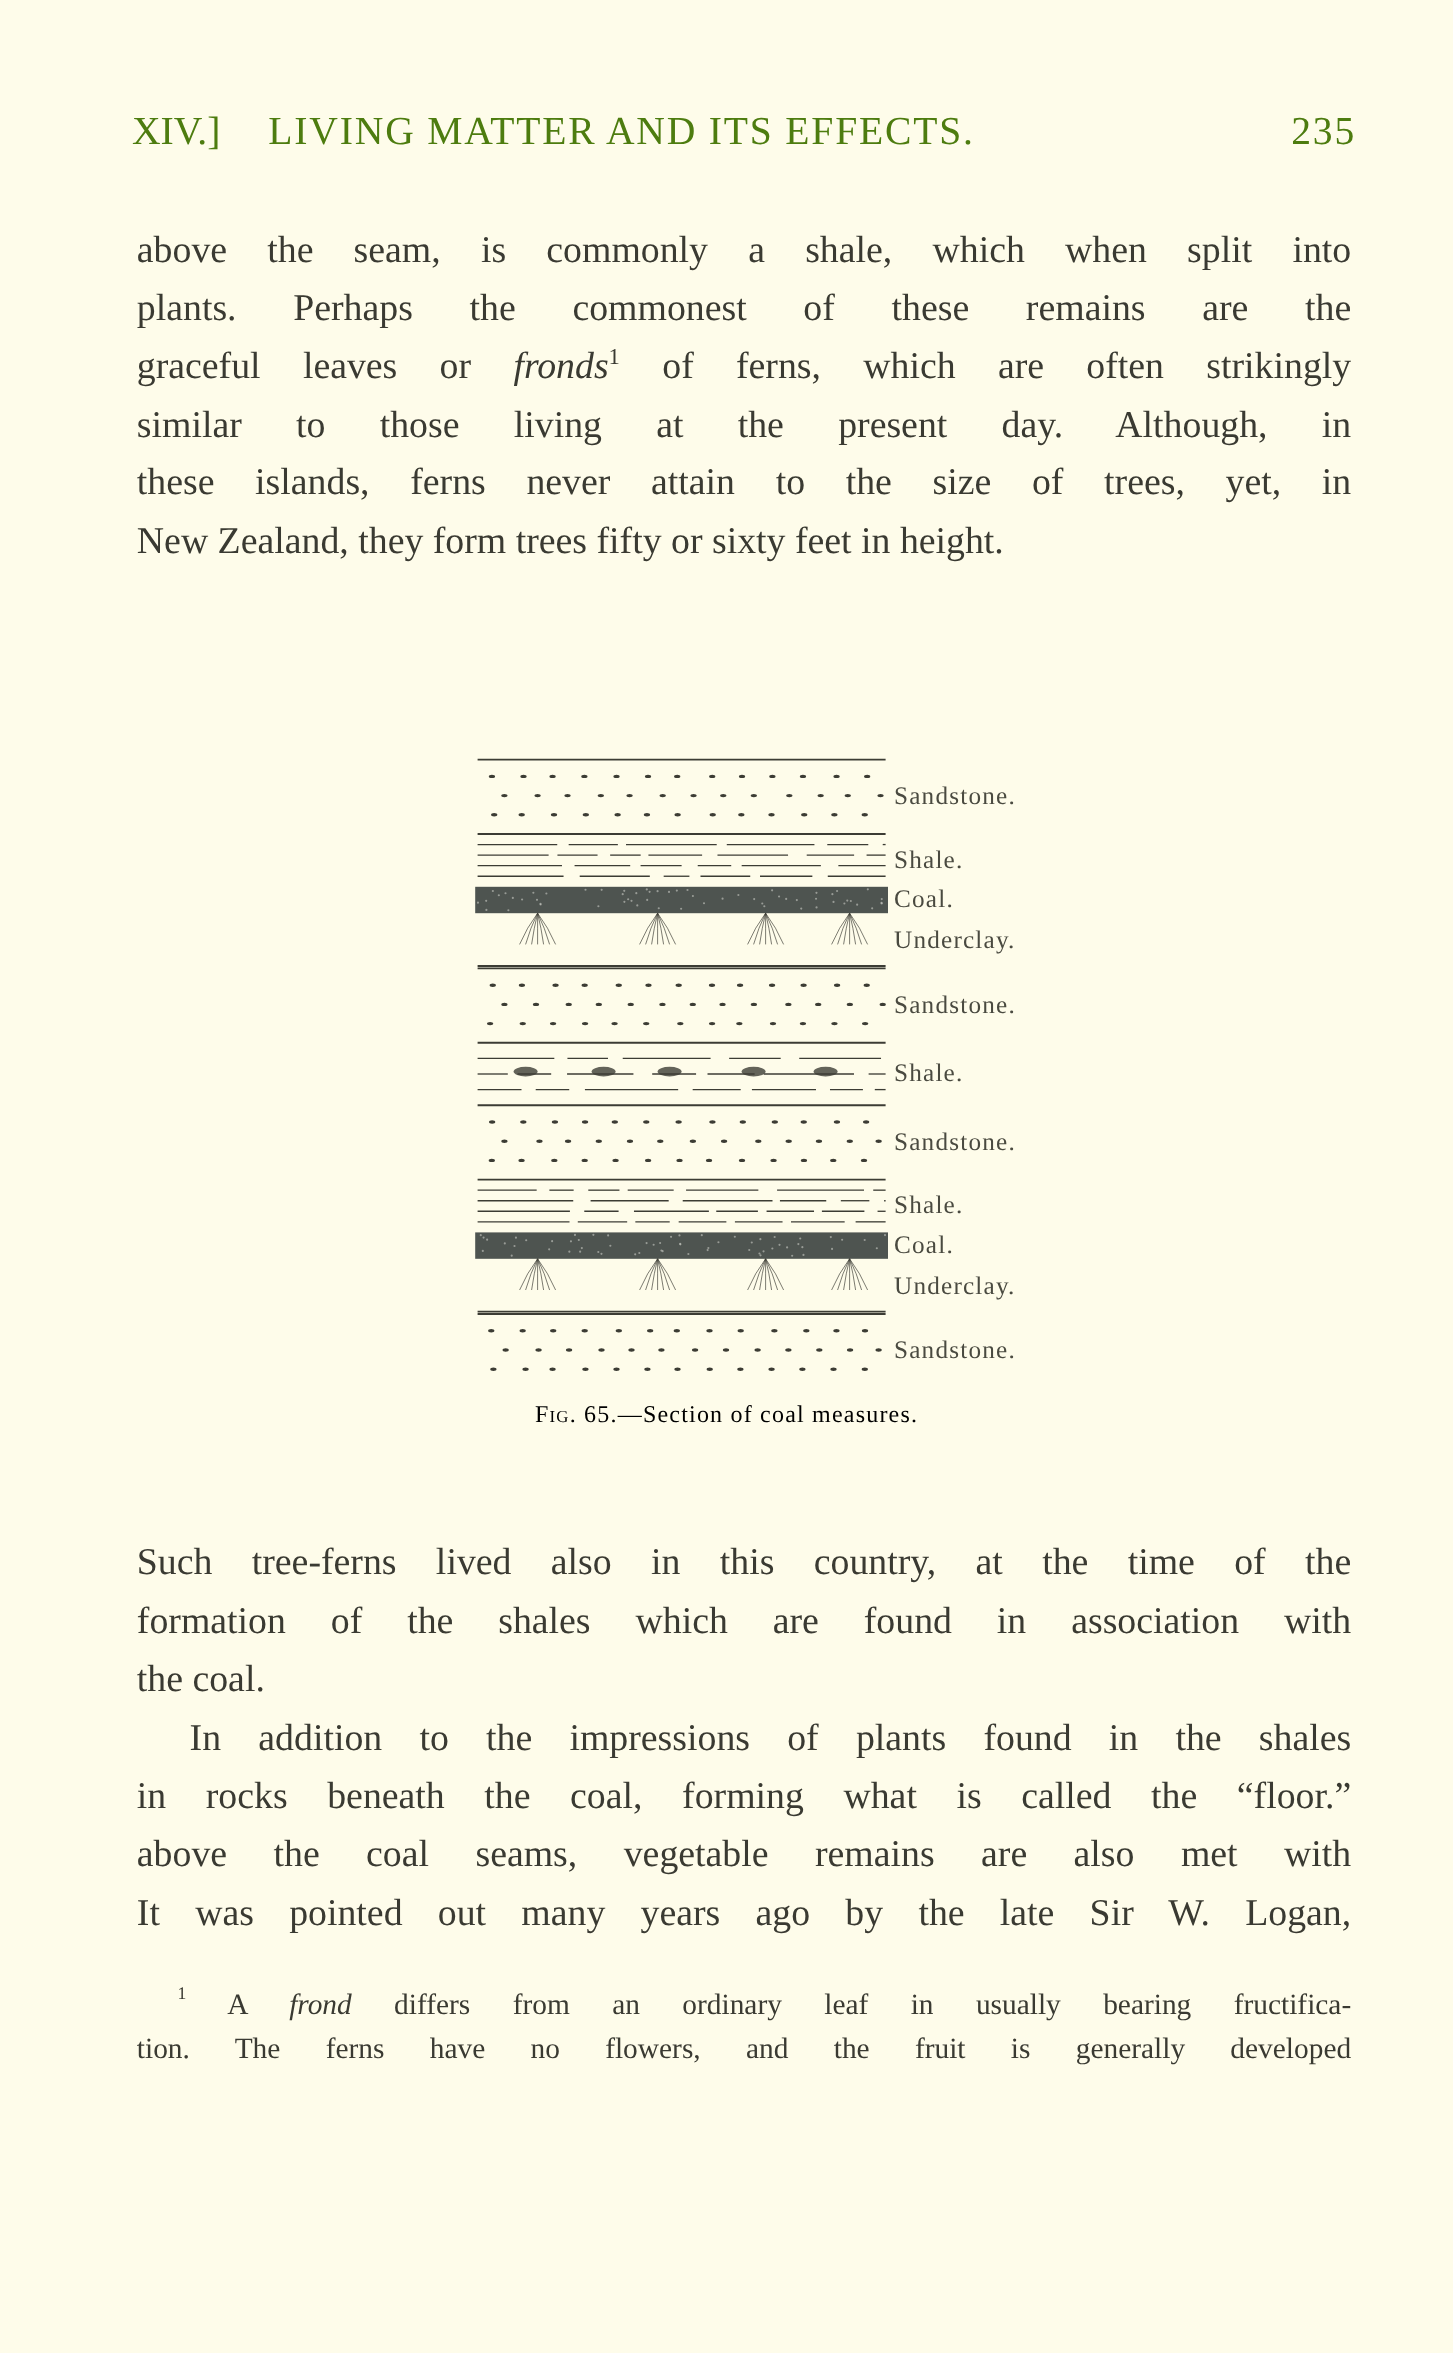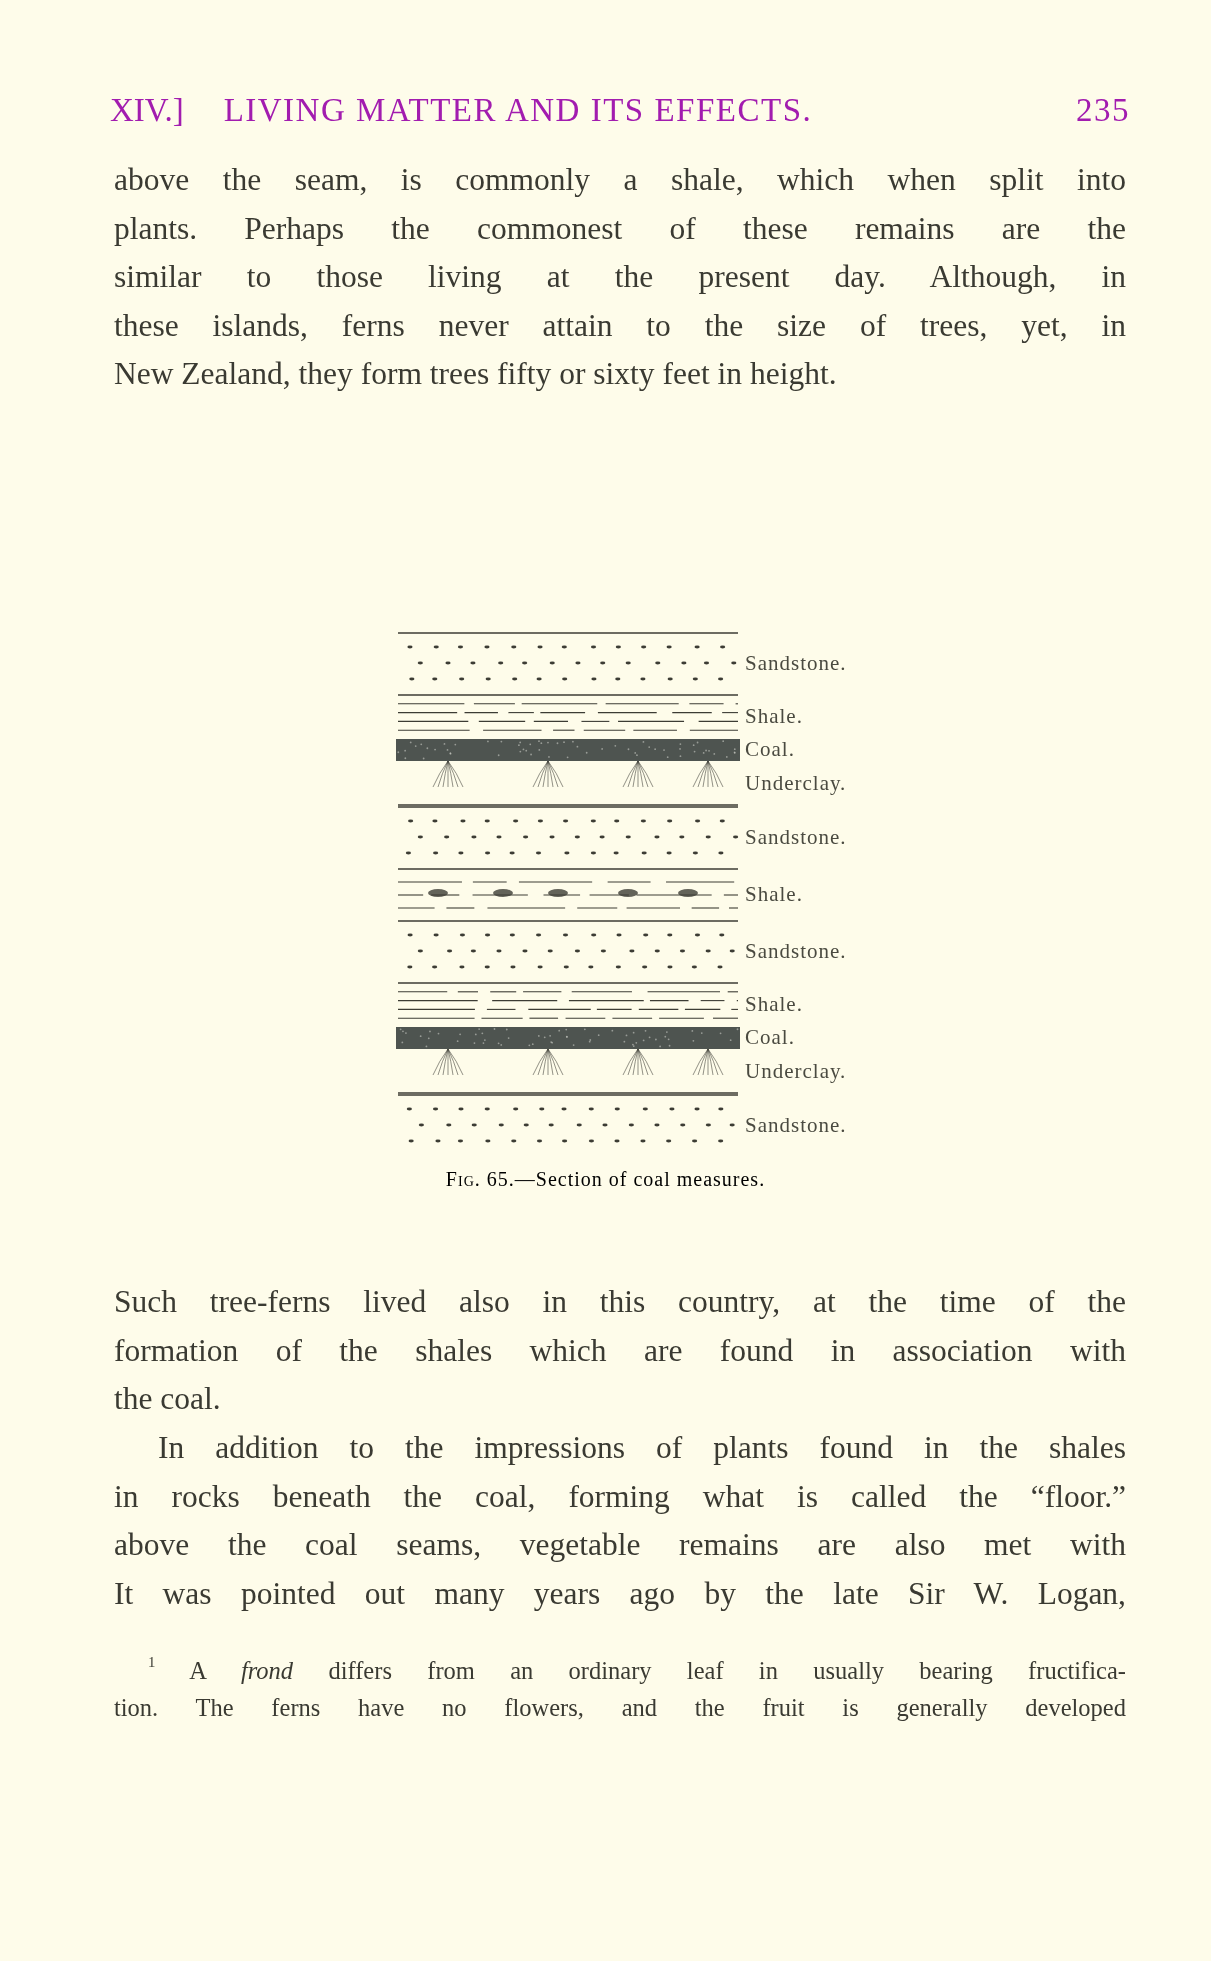--- a/index.html
+++ b/index.html
@@ -7,32 +7,32 @@
     width: 1211px; height: 1961px;
     background: #fefcea;
     color: #3a3a32;
     font-family: "Liberation Serif", "DejaVu Serif", serif;
     position: relative;
     overflow: hidden;
   }
   .running-head {
     position: absolute; top: 92px; left: 110px; width: 1020px;
     display: flex; justify-content: space-between; align-items: baseline;
-    font-size: 33px; letter-spacing: 1.5px; color: #a21caf;
+    font-size: 33px; letter-spacing: 1.5px; color: #4d7c0f;
   }
   .running-head .chap { letter-spacing: 0; margin-right: 40px; }
   .running-head .title { flex: 1; }
   .para {
     position: absolute; left: 114px; width: 1012px;
     font-size: 31.5px; line-height: 48.5px; text-align: justify;
     text-align-last: justify;
   }
   .para span.line { display: block; text-align: justify; text-align-last: justify; }
   .para span.line.end { text-align-last: left; }
-  .p1 { top: 156px; }
+  .p1 { top: 184px; }
   .p2 { top: 1278px; }
   .p3 { top: 1424px; }
   .p3 span.line.first { text-indent: 0; padding-left: 44px; }
   sup { font-size: 60%; vertical-align: 12px; line-height: 0; }
   i { font-style: italic; }
 
   .figure {
     position: absolute; left: 390px; top: 625px; width: 510px; height: 520px; text-align: center;
   }
   .figure svg { position: absolute; left: 0; top: 0; }
@@ -60,20 +60,21 @@
 
 <div class="running-head">
   <span class="chap">XIV.]</span>
   <span class="title">LIVING MATTER AND ITS EFFECTS.</span>
   <span class="pno">235</span>
 </div>
 
 <div class="para p1">
   <span class="line">above the seam, is commonly a shale, which when split into</span>
   <span class="line">plants. Perhaps the commonest of these remains are the</span>
+  <span class="line"><span>graceful leaves or</span> <i>fronds</i><sup>1</sup><span> of ferns, which are often strikingly</span></span>
   <span class="line">similar to those living at the present day. Although, in</span>
   <span class="line">these islands, ferns never attain to the size of trees, yet, in</span>
   <span class="line end">New Zealand, they form trees fifty or sixty feet in height.</span>
 </div>
 
 <div class="figure">
   <svg id="strata-svg" width="360" height="520">
       <line x1="8" y1="8" x2="348" y2="8" stroke="#3c3c34" stroke-width="1.6"></line>
       <ellipse cx="19.961659807956103" cy="22" rx="2.6" ry="1.4" fill="#3c3c34"></ellipse>
       <ellipse cx="46.24315843621399" cy="22" rx="2.6" ry="1.4" fill="#3c3c34"></ellipse>

